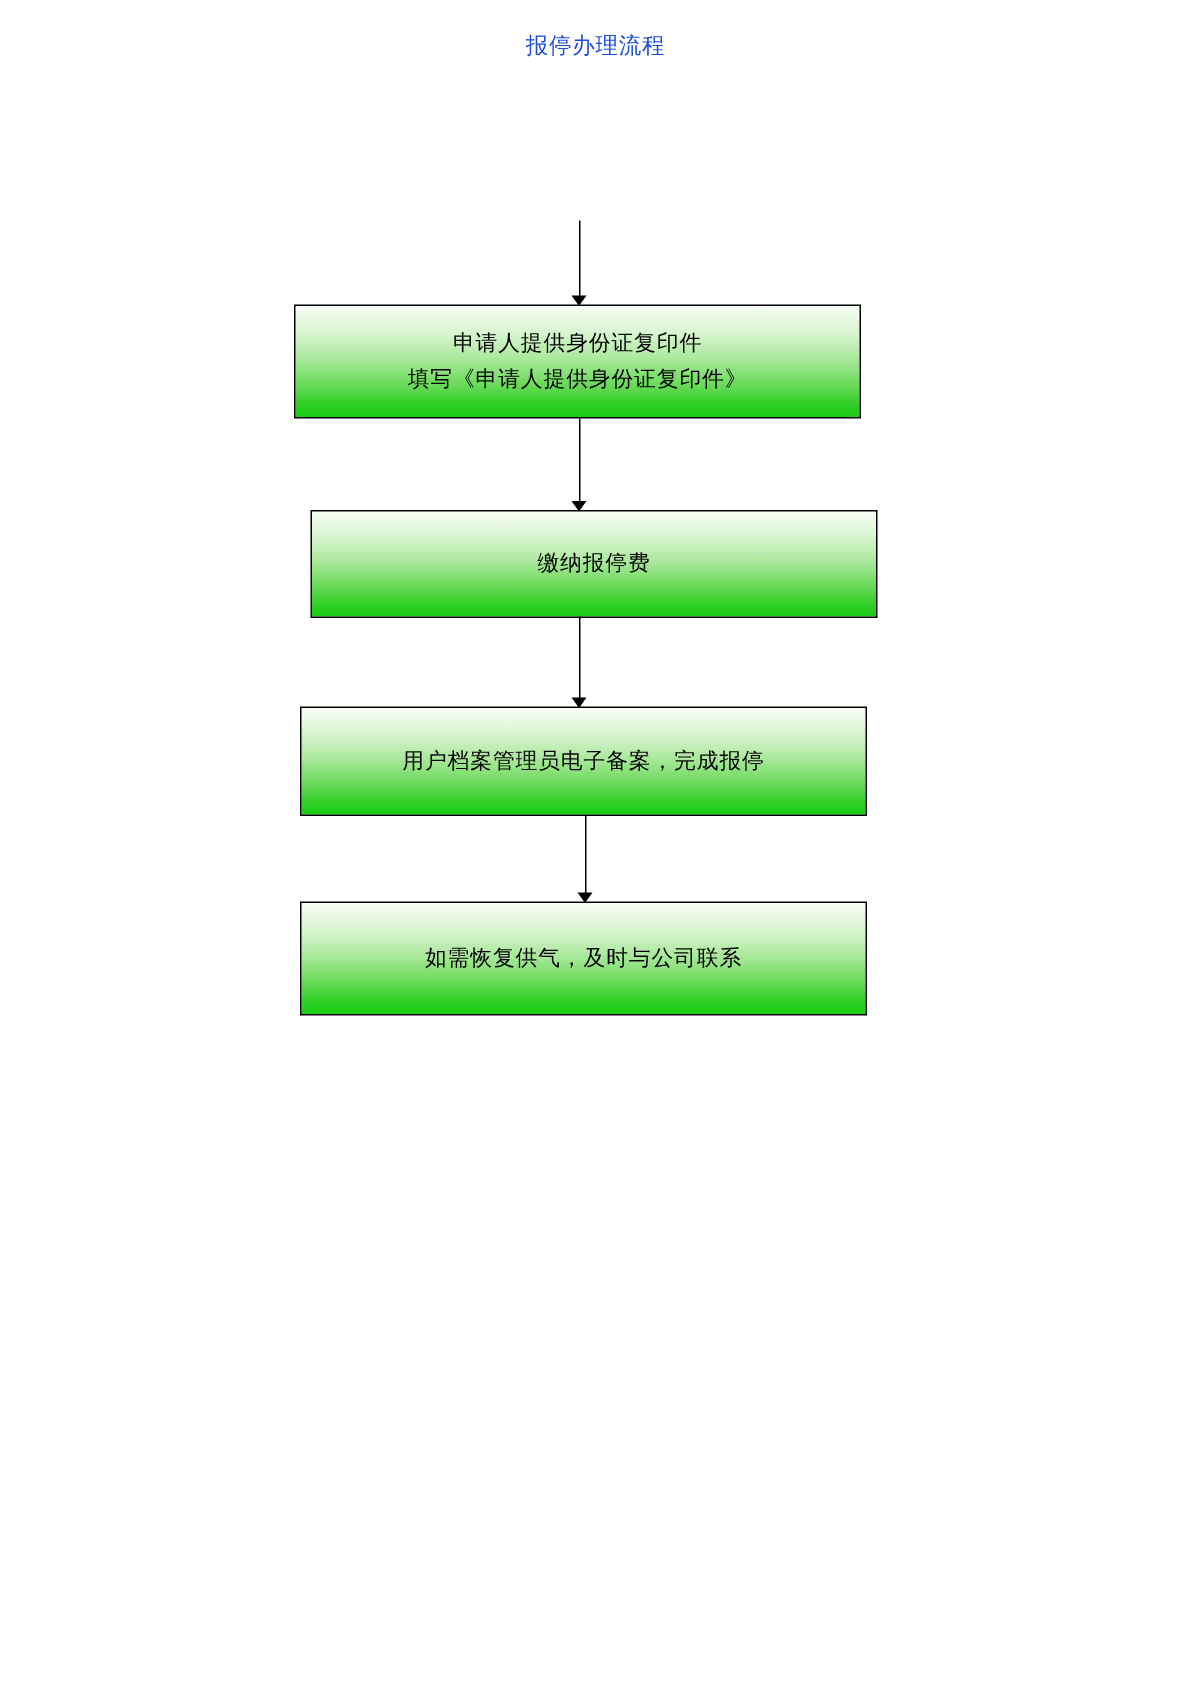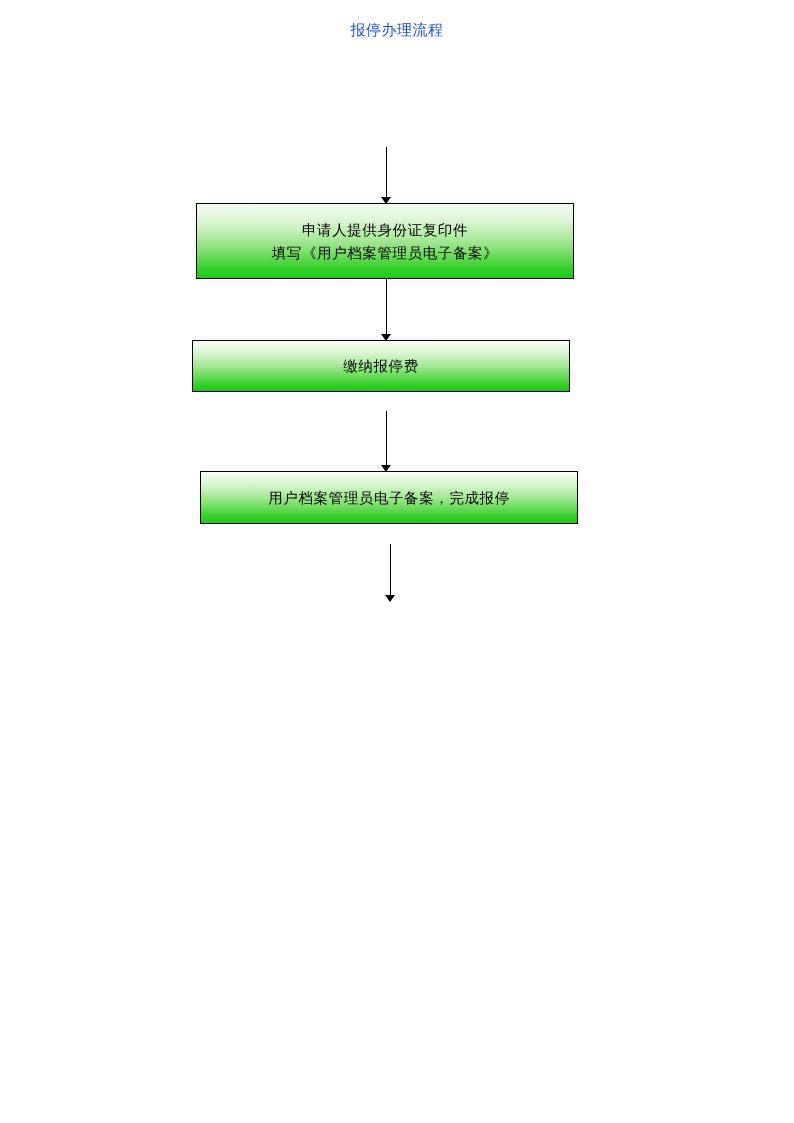--- a/index.html
+++ b/index.html
@@ -60,27 +60,28 @@
 
   .flow-node .node-line {
     display: block;
     white-space: nowrap;
     text-align: center;
     line-height: 22px;
   }
 
   .flow-node.two-line .node-line:first-child {
     margin-bottom: 1px;
+    font-family: Liberation Mono, monospace;
   }
 
   
   #node-1 { left: 196px; top: 71px;  width: 378px; height: 76px; }
   #node-2 { left: 196px; top: 203px; width: 378px; height: 76px; }
-  #node-3 { left: 192px; top: 340px; width: 378px; height: 52px; }
-  #node-4 { left: 200px; top: 471px; width: 378px; height: 53px; align-items: center; }
+  #node-3 { left: 207px; top: 340px; width: 378px; height: 72px; }
+  #node-4 { left: 200px; top: 471px; width: 378px; height: 73px; align-items: center; }
   #node-5 { left: 200px; top: 601px; width: 378px; height: 76px; }
 
   
   .connector {
     position: absolute;
     width: 14px;
   }
   .connector .conn-line {
     position: absolute;
     left: 6px;
@@ -113,21 +114,21 @@
   <div id="chart-title">报停办理流程</div>
 
 
   <div class="connector" id="connector-1">
     <div class="conn-line"></div>
     <div class="conn-head"></div>
   </div>
 
   <div class="flow-node two-line" id="node-2">
     <span class="node-line">申请人提供身份证复印件</span>
-    <span class="node-line">填写《用户档案管理员电子备案》</span>
+    <span class="node-line">填写《申请人提供身份证复印件》</span>
   </div>
 
   <div class="connector" id="connector-2">
     <div class="conn-line"></div>
     <div class="conn-head"></div>
   </div>
 
   <div class="flow-node" id="node-3">
     <span class="node-line">缴纳报停费</span>
   </div>
@@ -139,14 +140,17 @@
 
   <div class="flow-node" id="node-4">
     <span class="node-line">用户档案管理员电子备案，完成报停</span>
   </div>
 
   <div class="connector" id="connector-4">
     <div class="conn-line"></div>
     <div class="conn-head"></div>
   </div>
 
+  <div class="flow-node" id="node-5">
+    <span class="node-line">如需恢复供气，及时与公司联系</span>
+  </div>
 
 </div>
 
 </body></html>

